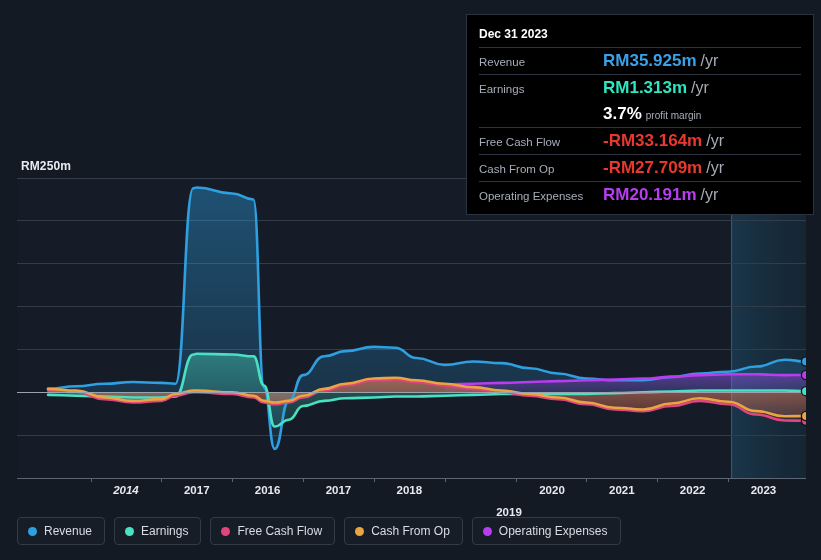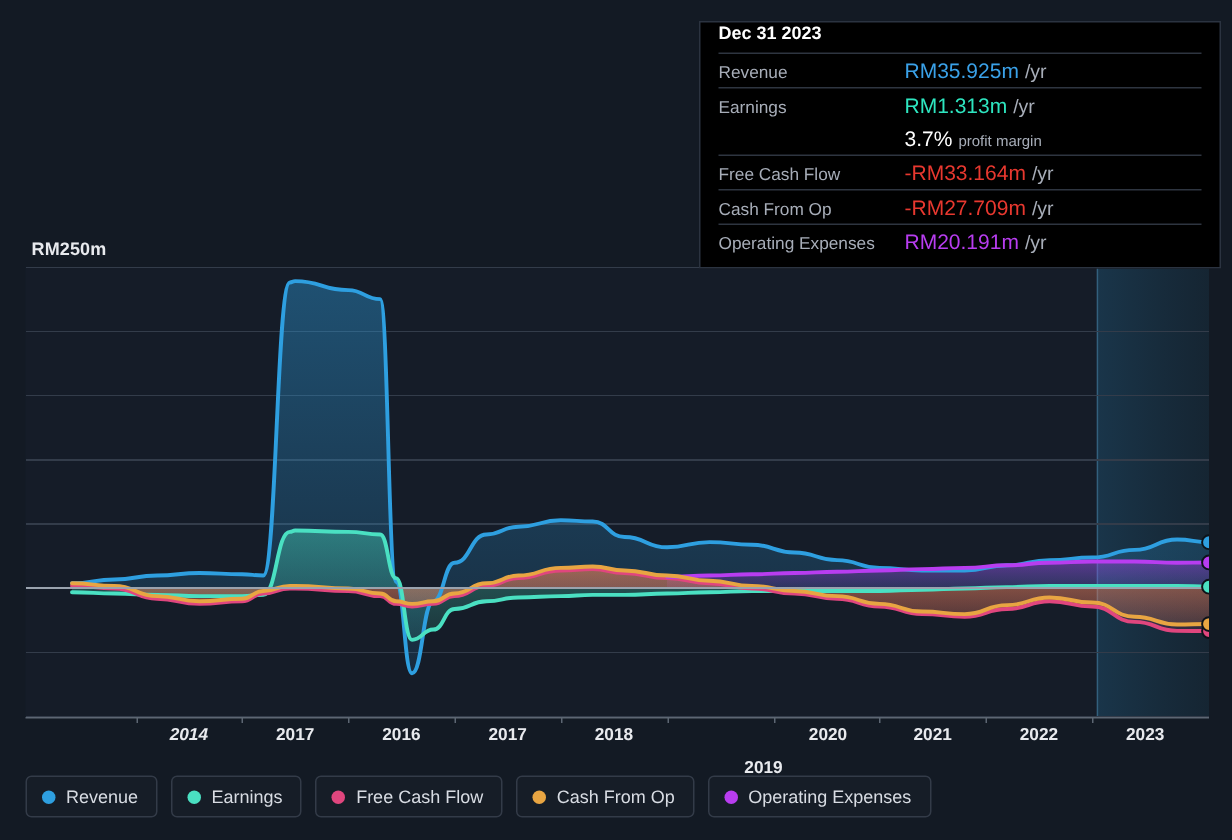--- a/index.html
+++ b/index.html
@@ -62,21 +62,21 @@
     background: #5d6673;
   }
 
   
   .tooltip {
     position: absolute;
     left: 466px; top: 14px;
     width: 348px;
     background: #000000;
     border: 1px solid #2b3340;
-    padding: 0 12px 6px 12px;
+    padding: 12px 12px 6px 12px;
     color: #d8dce3;
     font-size: 11.5px;
   }
   .tt-title {
     color: #ffffff;
     font-weight: 700;
     font-size: 12px;
     padding-bottom: 6px;
   }
   .tt-row {
@@ -86,22 +86,22 @@
     padding: 3px 0 3px 0;
     min-height: 17px;
   }
   .tt-row.no-rule { border-top: none; }
   .tt-label {
     width: 124px;
     color: #a7adb8;
     font-size: 11.5px;
     flex: none;
   }
-  .tt-value { font-weight: 400; font-size: 14px; }
-  .tt-unit  { color: #a7adb8; font-weight: 400; font-size: 13px; margin-left: 4px; margin-top: 33px; }
+  .tt-value { font-weight: 700; font-size: 17px; }
+  .tt-unit  { color: #a7adb8; font-weight: 400; font-size: 16px; margin-left: 4px; margin-top: 33px; }
   .tt-sub   { color: #a7adb8; font-weight: 400; font-size: 10px; margin-left: 4px; }
 
   
   .legend {
     position: absolute;
     left: 17px; top: 517px;
     display: flex;
     gap: 9px;
   }
   .legend-item {

